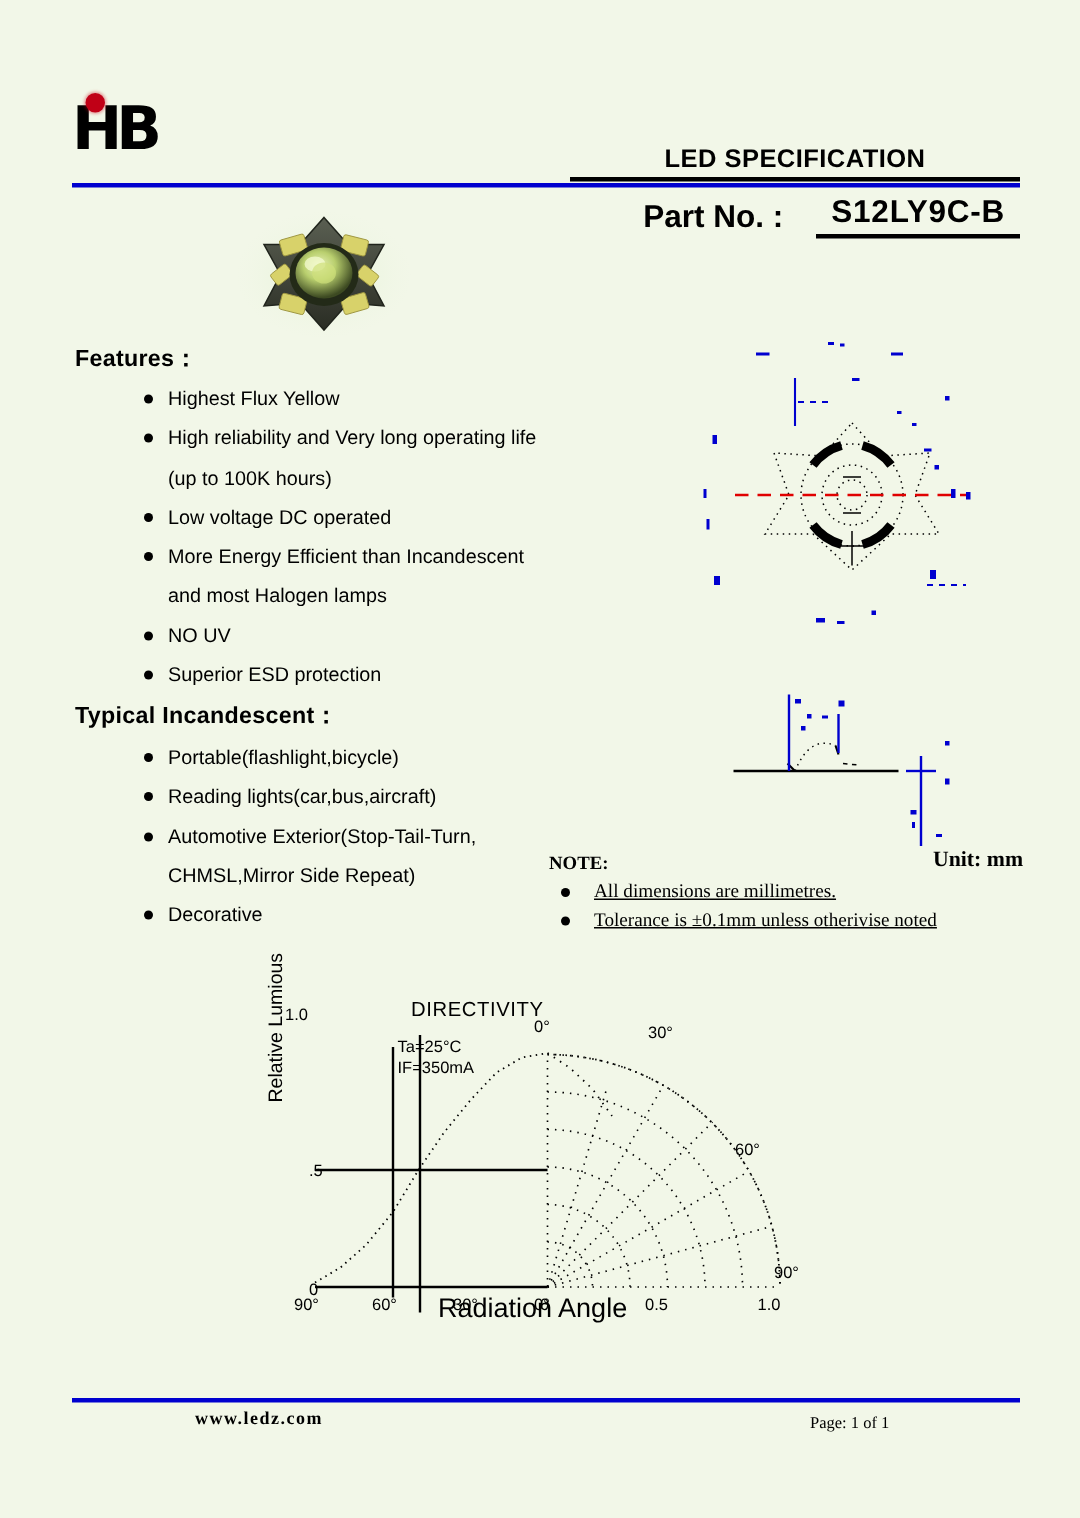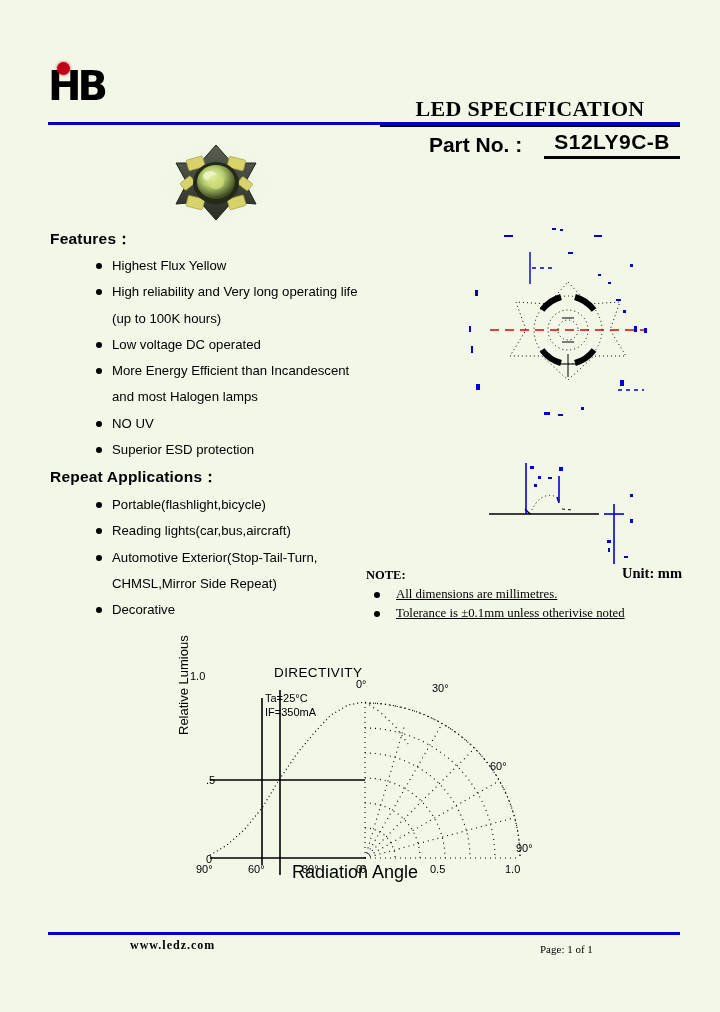--- a/index.html
+++ b/index.html
@@ -64,22 +64,22 @@
     height: 3px;
     background: #0000cf;
   }
 
   .spec-title {
     position: absolute;
     right: 40px;
     top: 96px;
     width: 300px;
     text-align: center;
-    font-family: Liberation Serif, serif;
-    font-size: 22px;
+    font-family: Liberation Sans, sans-serif;
+    font-size: 17px;
     font-weight: bold;
     letter-spacing: .3px;
     border-bottom: 3px solid #000;
     padding-bottom: 2px;
   }
 
   .partno-row {
     position: absolute;
     right: 40px;
     top: 130px;
@@ -332,21 +332,21 @@
     <li class="bullet">Highest Flux Yellow</li>
     <li class="bullet">High reliability and Very long operating life</li>
     <li class="cont">(up to 100K hours)</li>
     <li class="bullet">Low voltage DC operated</li>
     <li class="bullet">More Energy Efficient than Incandescent</li>
     <li class="cont">and most Halogen lamps</li>
     <li class="bullet">NO UV</li>
     <li class="bullet">Superior ESD protection</li>
   </ul>
 
-  <div class="sec-head apps-head">Repeat Applications：</div>
+  <div class="sec-head apps-head">Typical Incandescent：</div>
   <ul class="bullets apps-list">
     <li class="bullet">Portable(flashlight,bicycle)</li>
     <li class="bullet">Reading lights(car,bus,aircraft)</li>
     <li class="bullet">Automotive Exterior(Stop-Tail-Turn,</li>
     <li class="cont">CHMSL,Mirror Side Repeat)</li>
     <li class="bullet">Decorative</li>
   </ul>
 
   <div class="draw-top">
     <svg width="240" height="215" viewBox="0 0 240 215">

